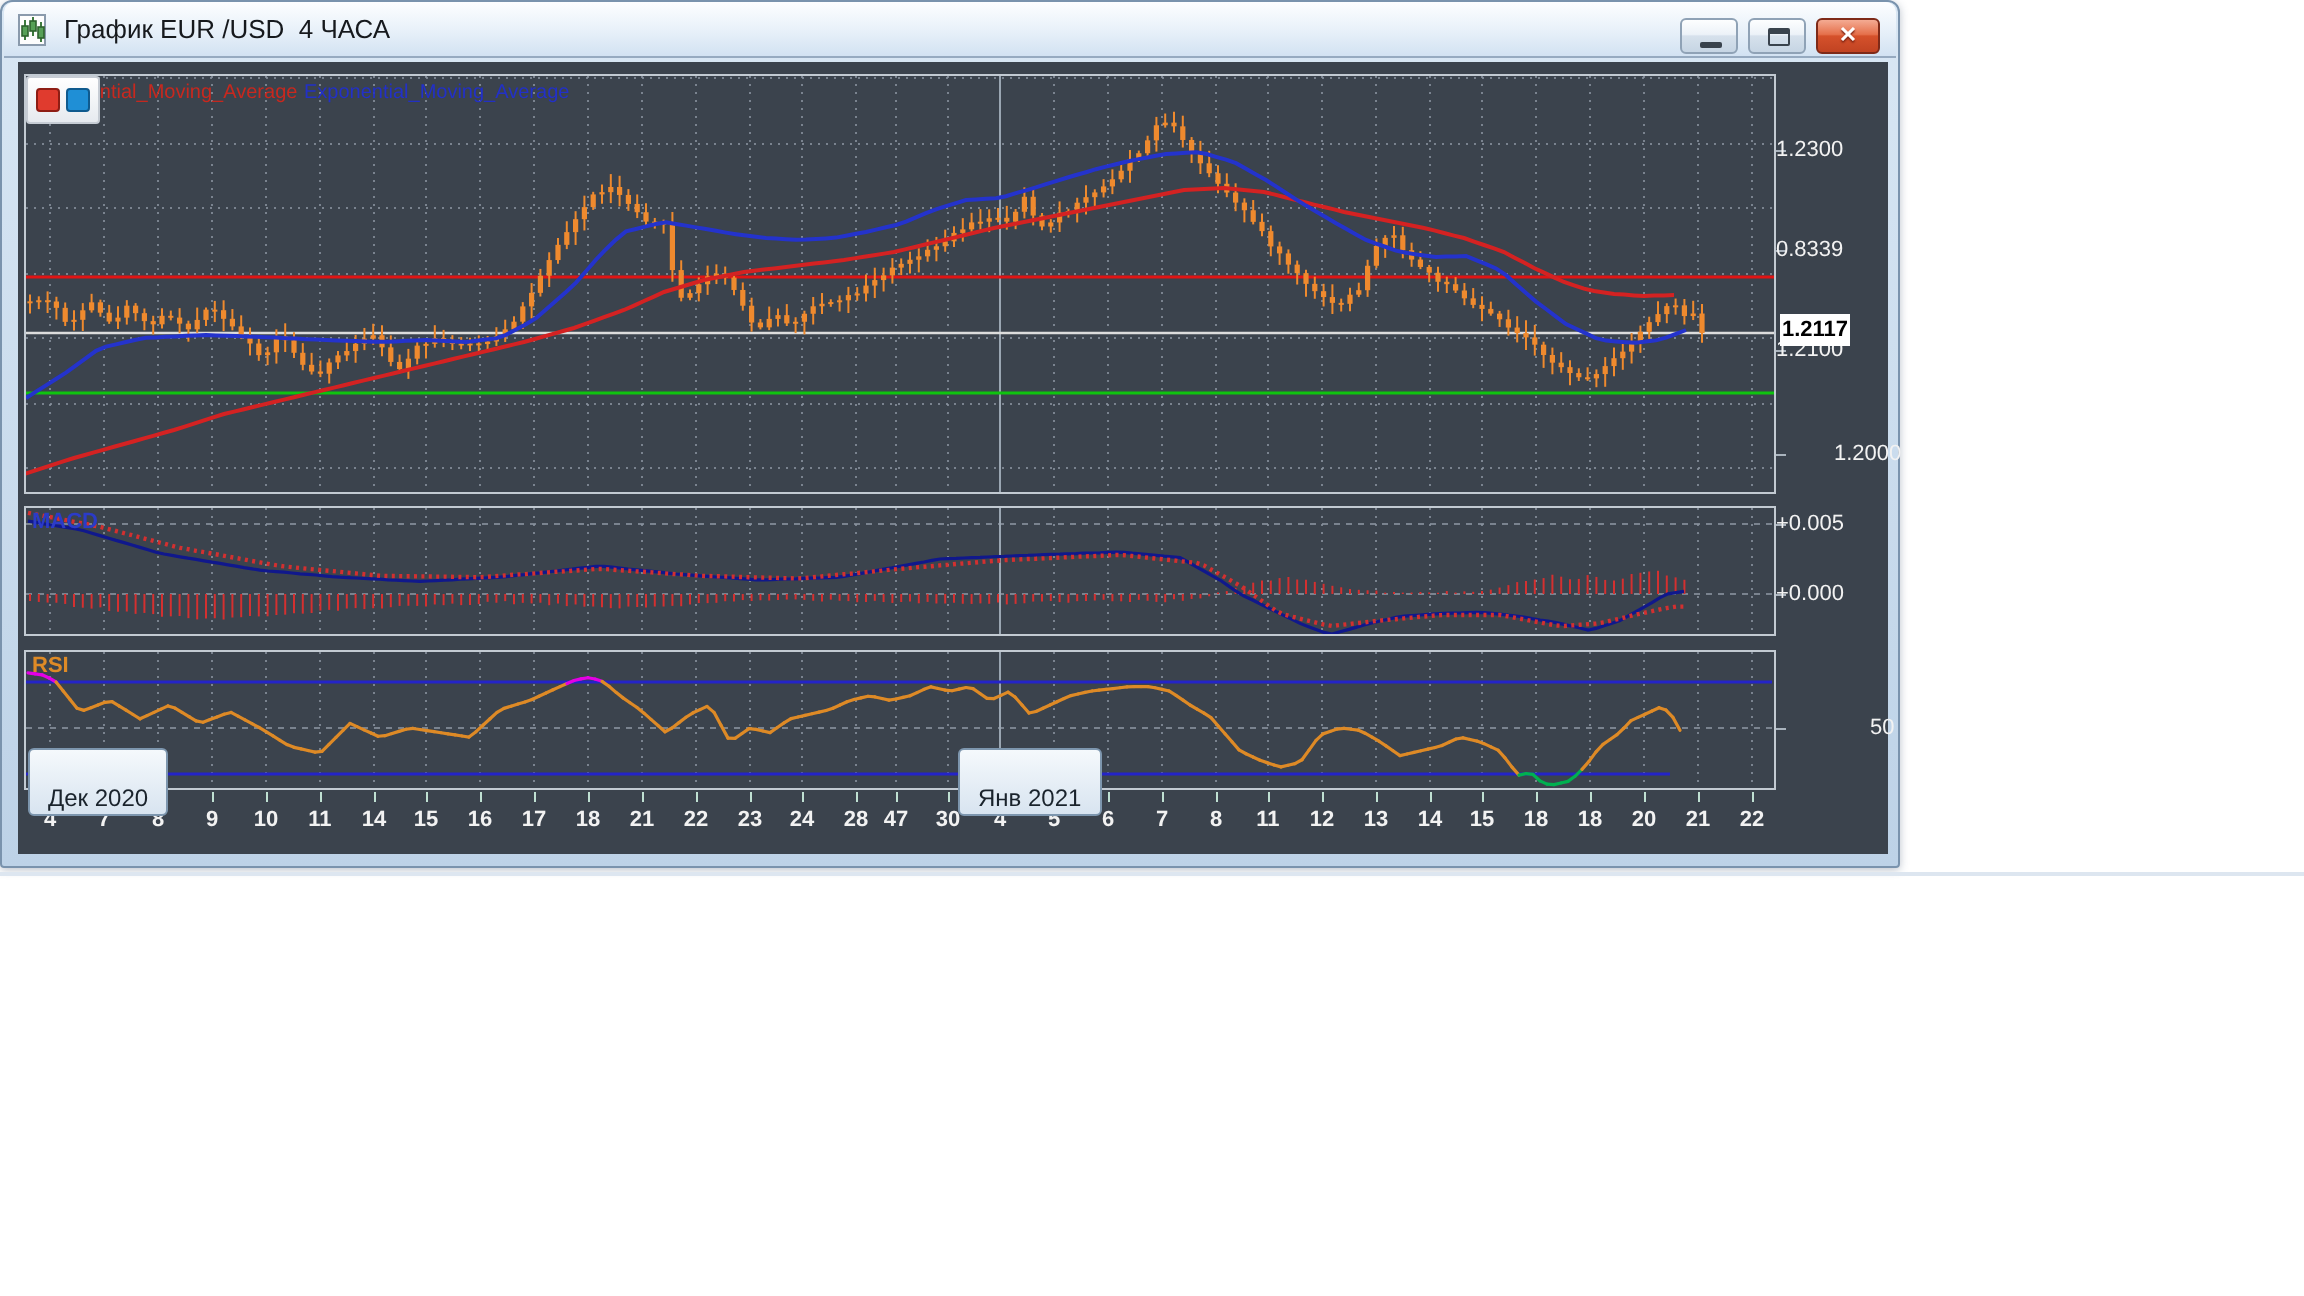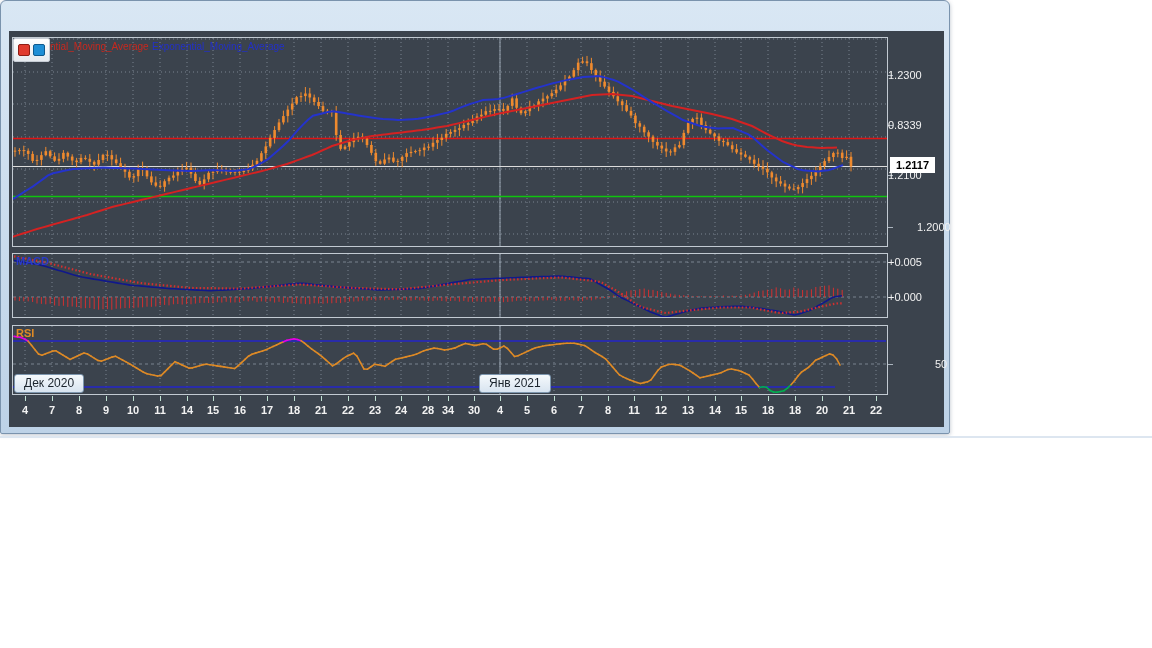--- a/index.html
+++ b/index.html
@@ -48,38 +48,61 @@
   .chip-blue { background:#1F8FD6; border:1px solid #0F5A8E; }
 
   .ind-label { position:absolute; font-size:11px; font-weight:bold; z-index:2; }
   #macd-label { left:16px; top:255px; color:#2B3BC8; }
   #rsi-label  { left:16px; top:327px; color:#DE8A26; }
 
   
   .plabel { position:absolute; left:888px; transform:translateY(-50%); color:#F2F2F2;
             font-size:11px; font-weight:normal; z-index:1; }
   .ptick  { position:absolute; left:888px; width:5px; height:1px; background:#AAB4BE; }
-  .pricebox { position:absolute; left:890px; top:157px; width:45px; height:16px; z-index:5;
+  .pricebox { position:absolute; left:890px; top:157px; width:35px; height:16px; z-index:5;
               background:#FFFFFF; color:#000; font-size:11px; font-weight:bold;
               text-align:center; line-height:16px; }
   .xlabel { position:absolute; top:404px; width:24px; text-align:center; color:#F2F2F2;
             font-size:11px; font-weight:bold; }
   .btick  { position:absolute; top:396px; width:1px; height:5px; background:#BFE0D2; }
-  .badge  { position:absolute; top:374px; height:19px; padding:0 9px; z-index:4;
+  .badge  { position:absolute; top:374px; height:19px; padding:16px 9px; z-index:4;
             background:linear-gradient(#F5F9FC,#D8E4F0); border:1px solid #7D96AE; border-radius:3px;
             color:#1A232C; font-size:12px; line-height:17px; }
   #badge-dec { left:14px; }
   #badge-jan { left:479px; }
 
   .understrip { position:absolute; left:0; top:436px; width:1152px; height:2px; background:#DDE6F0; }
 </style>
 </head>
 <body>
 
 <div class="window">
+  <div class="titlebar">
+    <svg class="title-icon" viewBox="0 0 17 16">
+      <rect x="0.5" y="0.5" width="13" height="15" fill="#FDFDFD" stroke="#8A9AAC"></rect>
+      <line x1="3.5" y1="3" x2="3.5" y2="13" stroke="#3E7A3E" stroke-width="1"></line>
+      <rect x="2" y="6" width="3" height="5" fill="#57A057" stroke="#2E622E" stroke-width="0.8"></rect>
+      <line x1="7.5" y1="1.5" x2="7.5" y2="11" stroke="#3E7A3E" stroke-width="1"></line>
+      <rect x="6" y="3.5" width="3" height="5" fill="#57A057" stroke="#2E622E" stroke-width="0.8"></rect>
+      <line x1="11.5" y1="4" x2="11.5" y2="14" stroke="#3E7A3E" stroke-width="1"></line>
+      <rect x="10" y="6.5" width="3" height="5.5" fill="#57A057" stroke="#2E622E" stroke-width="0.8"></rect>
+    </svg>
+    <span class="title-text">График EUR /USD  4 ЧАСА</span>
+    <div class="winbtns">
+      <div class="wbtn">
+          <div class="g-min"></div>
+        </div>
+      <div class="wbtn">
+          <div class="g-max"></div>
+        </div>
+      <div class="wbtn close">
+          <div class="g-close">✕</div>
+        </div>
+    </div>
+  </div>
 
   <div class="client"></div>
 </div>
 
 <div class="panel" id="panel-main">
     <svg width="876" height="210">
       <g>
         <line x1="1" y1="2" x2="875" y2="2" stroke="#8A94A0" stroke-width="1" stroke-dasharray="1 3" opacity="0.8"></line>
         <line x1="1" y1="35" x2="875" y2="35" stroke="#8A94A0" stroke-width="1" stroke-dasharray="1 3" opacity="0.8"></line>
         <line x1="1" y1="67" x2="875" y2="67" stroke="#8A94A0" stroke-width="1" stroke-dasharray="1 3" opacity="0.8"></line>
@@ -1096,21 +1119,21 @@
     <span class="xlabel" style="left: 309px;">21</span>
     <div class="btick" style="left: 321px;"></div>
     <span class="xlabel" style="left: 336px;">22</span>
     <div class="btick" style="left: 348px;"></div>
     <span class="xlabel" style="left: 363px;">23</span>
     <div class="btick" style="left: 375px;"></div>
     <span class="xlabel" style="left: 389px;">24</span>
     <div class="btick" style="left: 401px;"></div>
     <span class="xlabel" style="left: 416px;">28</span>
     <div class="btick" style="left: 428px;"></div>
-    <span class="xlabel" style="left: 436px;">34</span>
+    <span class="xlabel" style="left: 436px;">47</span>
     <div class="btick" style="left: 448px;"></div>
     <span class="xlabel" style="left: 462px;">30</span>
     <div class="btick" style="left: 474px;"></div>
     <span class="xlabel" style="left: 488px;">4</span>
     <div class="btick" style="left: 500px;"></div>
     <span class="xlabel" style="left: 515px;">5</span>
     <div class="btick" style="left: 527px;"></div>
     <span class="xlabel" style="left: 542px;">6</span>
     <div class="btick" style="left: 554px;"></div>
     <span class="xlabel" style="left: 569px;">7</span>

